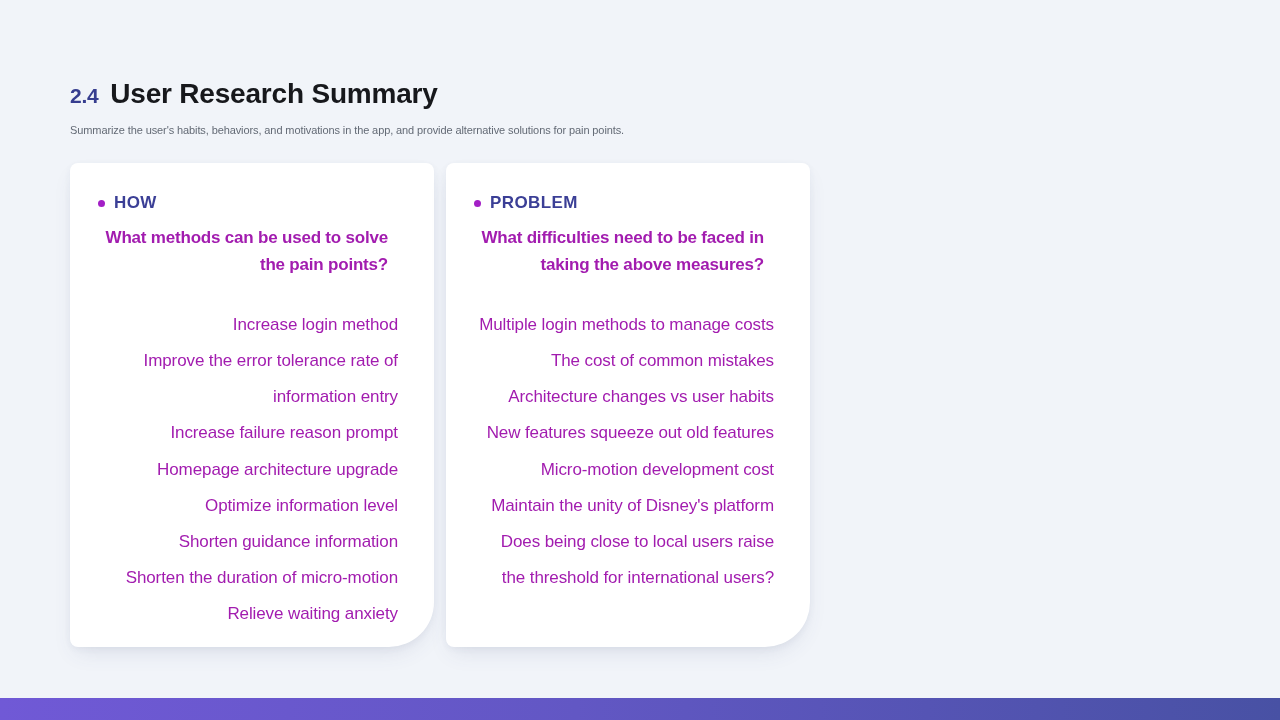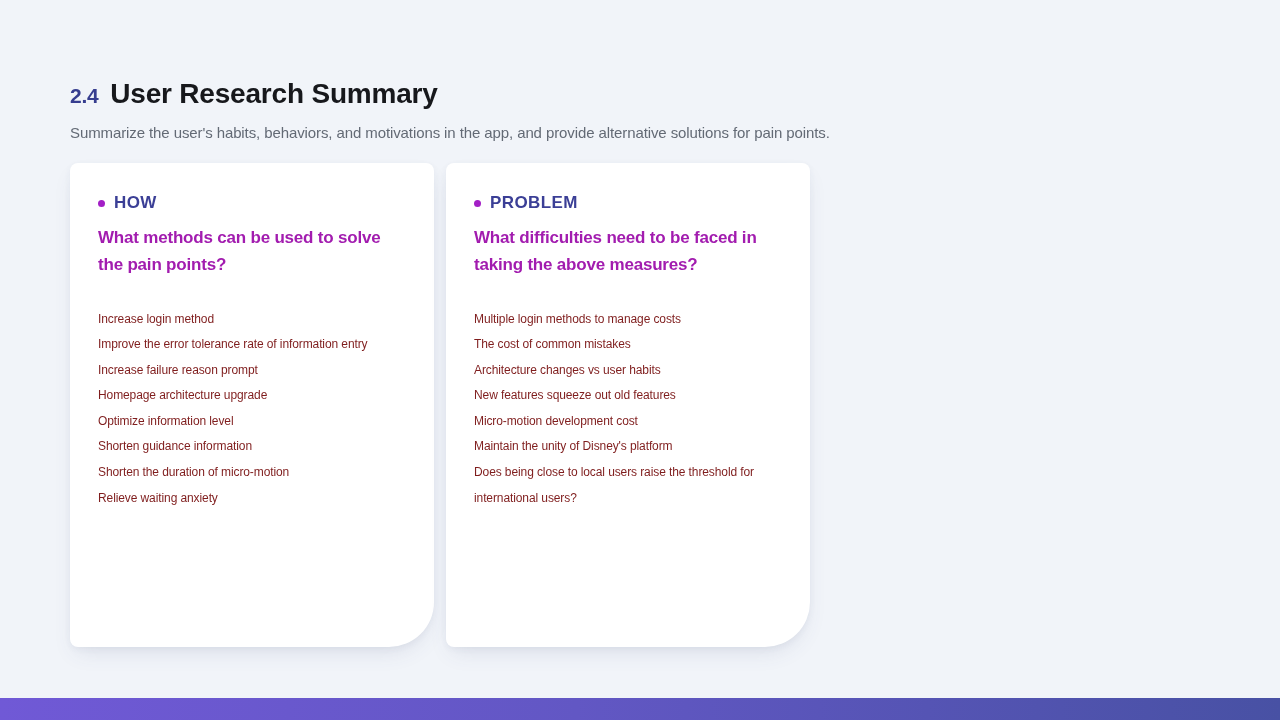--- a/index.html
+++ b/index.html
@@ -40,21 +40,21 @@
 
   .page-title {
     font-size: 28px;
     font-weight: bold;
     color: #17181c;
     letter-spacing: -0.2px;
   }
 
   .page-subtitle {
     margin-top: 14px;
-    font-size: 15px;
+    font-size: 11px;
     color: #636a75;
     letter-spacing: -0.1px;
   }
 
   
   .cards {
     position: absolute;
     left: 70px;
     top: 163px;
     display: flex;
@@ -63,20 +63,21 @@
 
   .card {
     position: relative;
     width: 364px;
     height: 484px;
     background: #ffffff;
     padding: 30px 28px 0 28px;
     border-radius: 8px 8px 45px 8px;
     box-shadow: 0 10px 22px -6px rgba(66, 80, 120, 0.13),
                 0 2px 6px rgba(66, 80, 120, 0.06);
+    text-align: right;
   }
 
   .card-kicker {
     display: flex;
     align-items: center;
     gap: 9px;
     margin-bottom: 12px;
   }
 
   .kicker-dot {
@@ -102,22 +103,22 @@
     letter-spacing: -0.2px;
     max-width: 290px;
   }
 
   .card-list {
     list-style: none;
     margin-top: 28px;
   }
 
   .card-list li {
-    font-size: 12px;
-    color: #7f1d1d;
+    font-size: 17px;
+    color: #a21caf;
     line-height: 2.13;
     letter-spacing: -0.1px;
     max-width: 300px;
   }
 
   
   .accent-bar {
     position: absolute;
     left: 0;
     bottom: 0;

